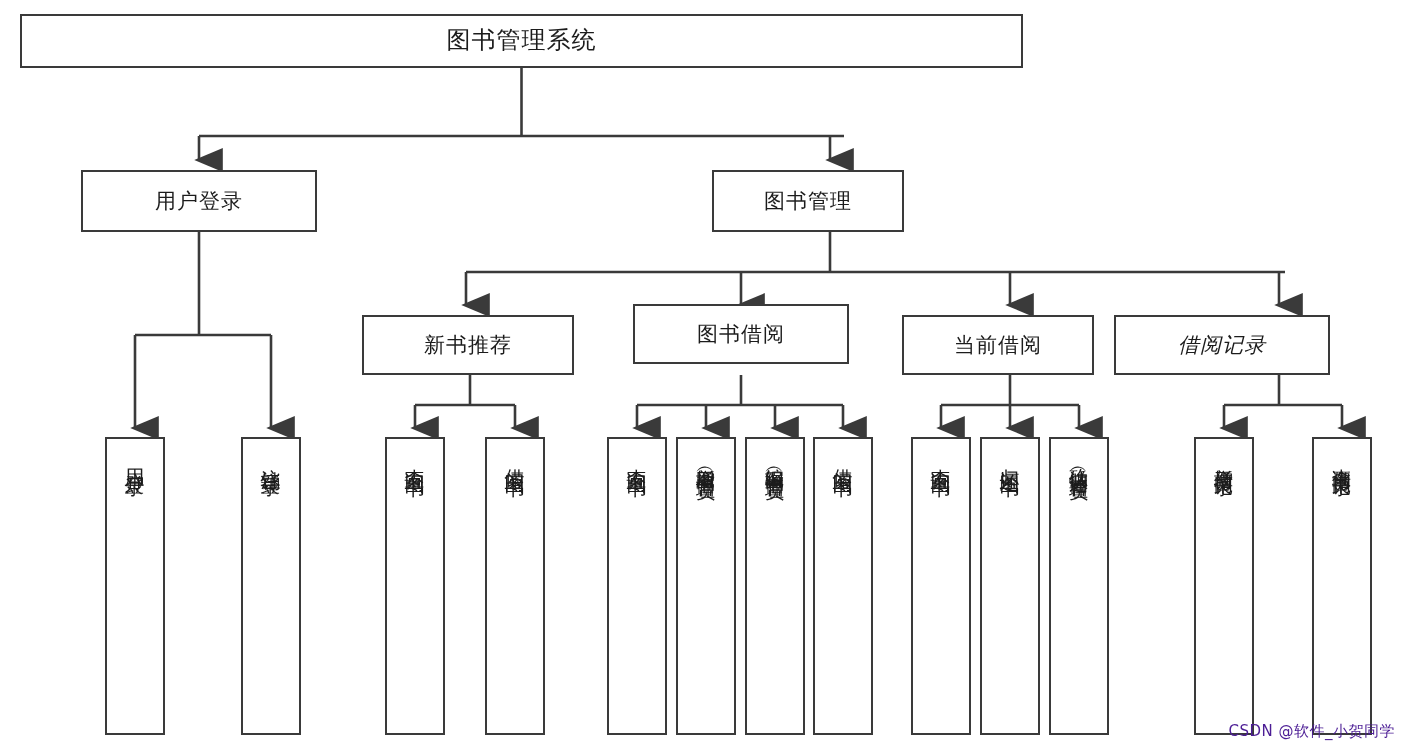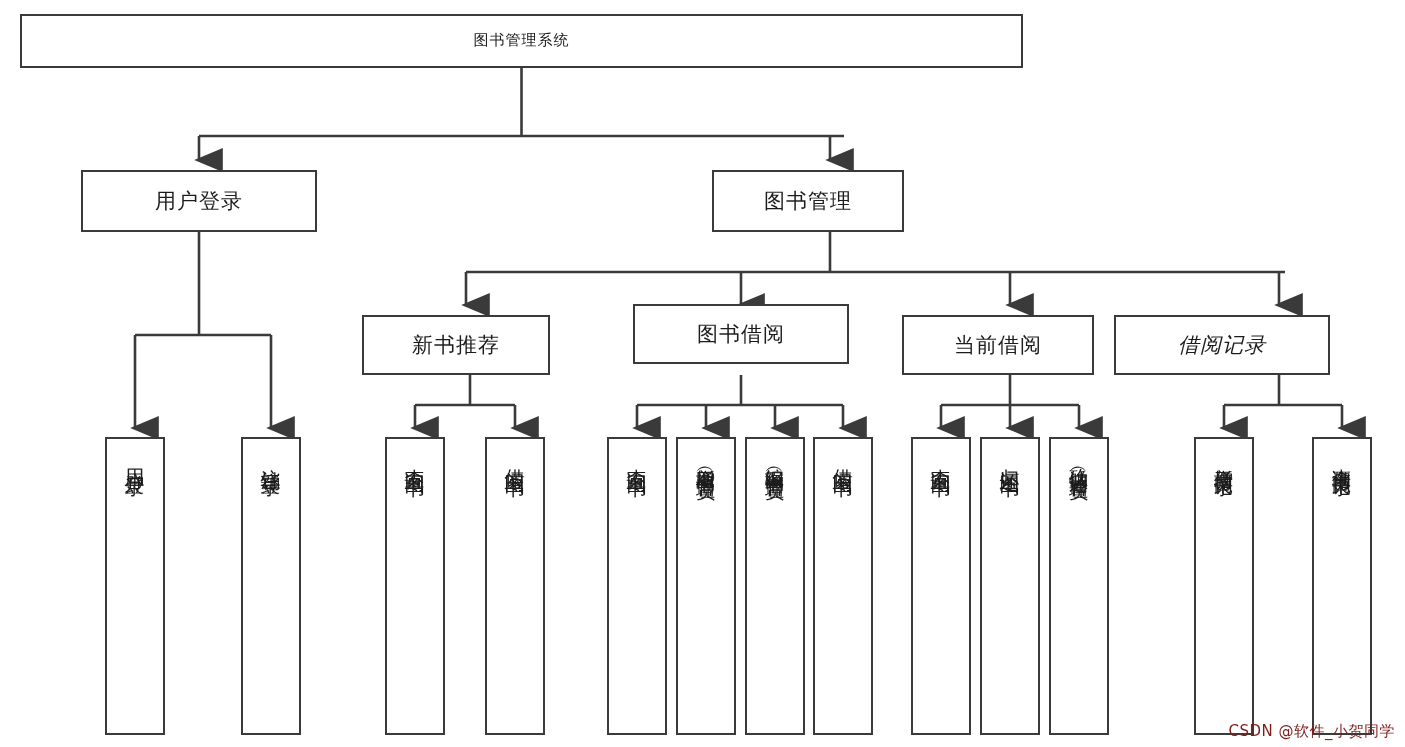--- a/index.html
+++ b/index.html
@@ -21,40 +21,40 @@
     color:#1c1c1c;
   }
   .node .lbl{
     display:block;
     text-align:center;
     line-height:1.15;
     white-space:nowrap;
   }
   
   .h-node .lbl{font-size:21px;letter-spacing:1px;}
-  .h-node.root .lbl{font-size:15px;letter-spacing:1px;}
+  .h-node.root .lbl{font-size:24px;letter-spacing:1px;}
 
   
   .v-node{align-items:flex-start;padding-top:14px;}
   .v-node .lbl{
     writing-mode:vertical-rl;
     text-orientation:upright;
     font-size:20px;
     letter-spacing:3px;
     line-height:1;
     white-space:nowrap;
   }
   .v-node.tall .lbl{font-size:19px;letter-spacing:2px;}
 
   .watermark{
     position:absolute;
     right:10px;
     bottom:6px;
     font-size:15px;
-    color:#7f1d1d;
+    color:#4c1d95;
     letter-spacing:0.5px;
     white-space:nowrap;
   }
 </style>
 </head>
 <body>
 
 <div id="stage">
 
   <svg class="wires" viewBox="0 0 1405 747">
@@ -112,21 +112,21 @@
     <span class="lbl">图书管理系统</span>
   </div>
 
   <div class="node h-node" style="left:81px;top:170px;width:236px;height:62px;">
     <span class="lbl">用户登录</span>
   </div>
   <div class="node h-node" style="left:712px;top:170px;width:192px;height:62px;">
     <span class="lbl">图书管理</span>
   </div>
 
-  <div class="node h-node" style="left:362px;top:315px;width:188px;height:60px;">
+  <div class="node h-node" style="left:362px;top:315px;width:212px;height:60px;">
     <span class="lbl">新书推荐</span>
   </div>
   <div class="node h-node" style="left:633px;top:304px;width:216px;height:60px;">
     <span class="lbl">图书借阅</span>
   </div>
   <div class="node h-node" style="left:902px;top:315px;width:192px;height:60px;">
     <span class="lbl">当前借阅</span>
   </div>
   <div class="node h-node" style="left:1114px;top:315px;width:216px;height:60px;font-style:italic;">
     <span class="lbl">借阅记录</span>

